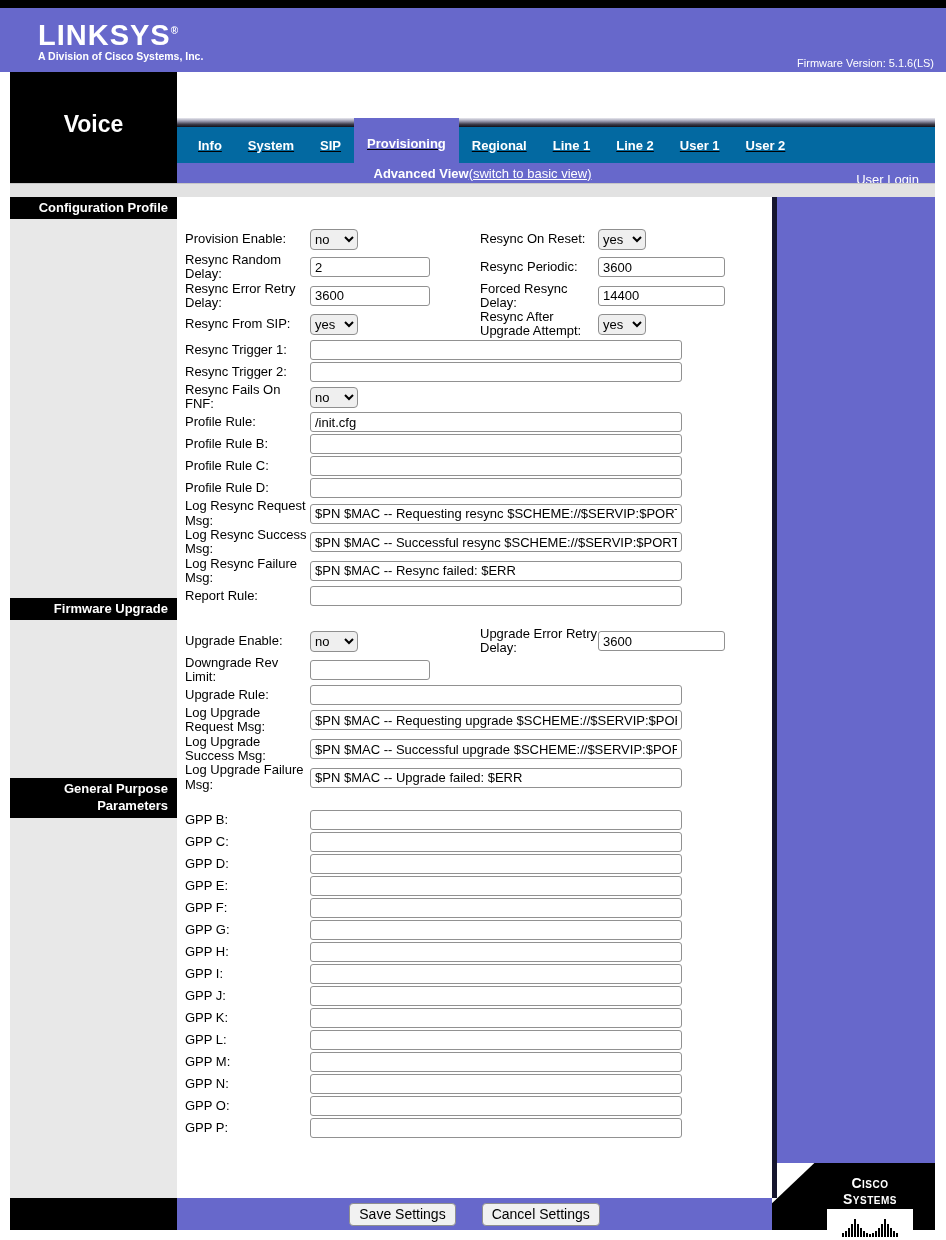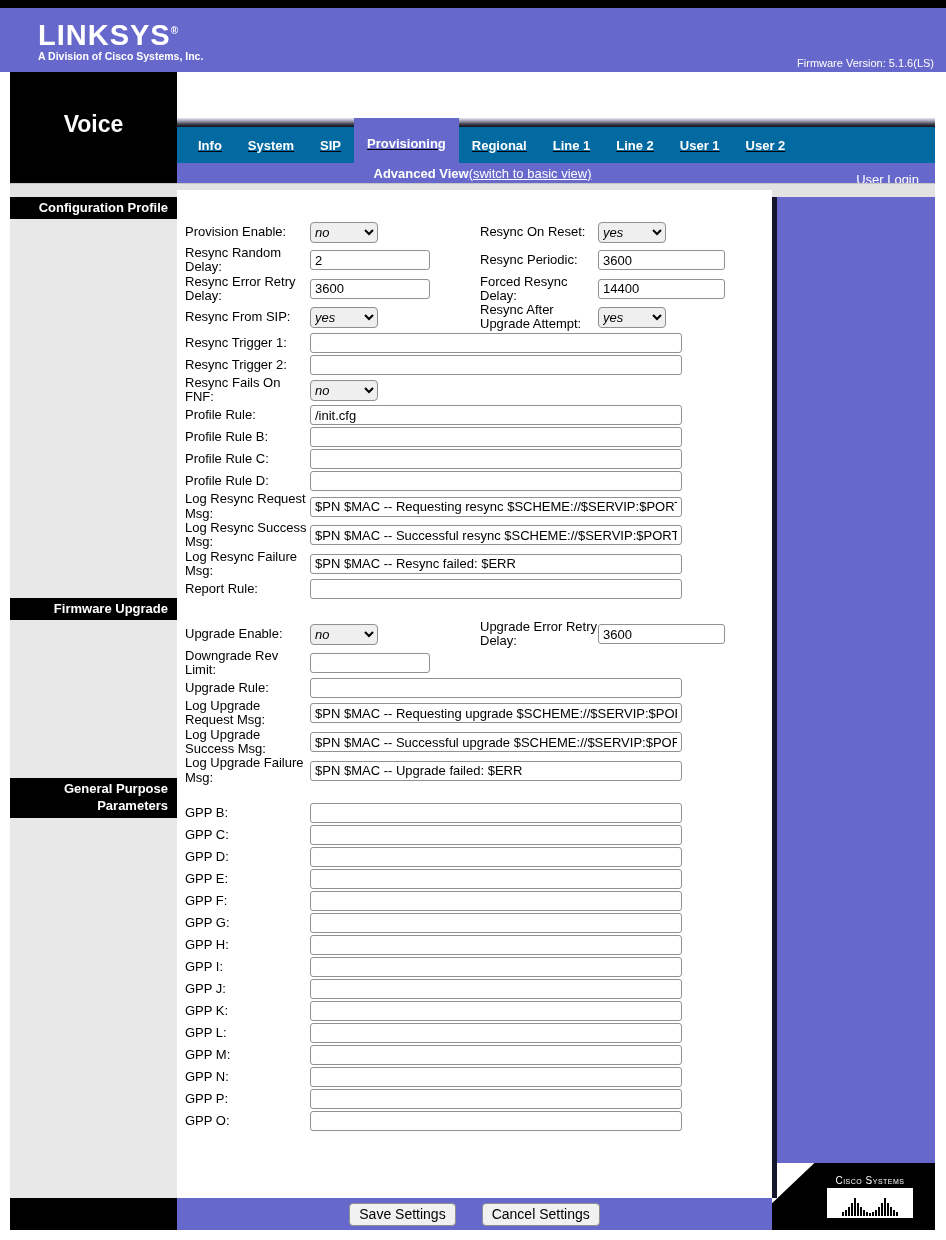--- a/index.html
+++ b/index.html
@@ -56,56 +56,56 @@
   
   #sidebar{left:10px;top:197px;width:167px;height:1001px;background:#e8e8e8;}
   .sidehdr{position:absolute;left:0;width:167px;background:#000;color:#fff;font-size:13px;
     font-weight:bold;text-align:right;padding-right:9px;box-sizing:border-box;
     display:flex;flex-direction:column;justify-content:center;line-height:1.3;}
   #hdr-config{top:0;height:22px;}
   #hdr-firmware{top:401px;height:22px;}
   #hdr-gpp{top:581px;height:40px;}
 
   
-  #content{left:177px;top:190px;width:595px;height:1001px;background:#fff;font-size:13px;color:#000;}
+  #content{left:177px;top:197px;width:595px;height:1001px;background:#fff;font-size:13px;color:#000;}
   .section{position:absolute;left:0;width:595px;}
   #sec-config{top:28px;}
   #sec-firmware{top:430px;}
   #sec-gpp{top:612px;}
   .row{display:flex;align-items:center;padding-left:8px;min-height:22px;box-sizing:border-box;}
   .row.twocol{min-height:28px;}
   .row.logrow{min-height:27px;}
   .lbl{flex:0 0 125px;line-height:1.1;}
   .fslot{flex:0 0 170px;display:flex;align-items:center;}
   .lbl2{flex:0 0 118px;line-height:1.1;}
   input[type=text]{height:20px;border:1px solid #919191;border-radius:3px;font-family:"Liberation Sans",sans-serif;
     font-size:13px;padding:0 4px;box-sizing:border-box;background:#fff;color:#000;}
   select{height:21px;border:1px solid #8f8f8f;border-radius:4px;background:#efefef;
     font-family:"Liberation Sans",sans-serif;font-size:13px;color:#000;}
-  .f-select{width:68px;font-style:italic;}
+  .f-select{width:48px;}
   .f-short{width:120px;}
   .f-rshort{width:127px;}
   .f-wide{width:372px;}
 
   
   #rightdivider{left:772px;top:197px;width:5px;height:1001px;background:#15152e;}
   #rightcol{left:777px;top:197px;width:158px;height:966px;background:#6768cb;}
 
   
   #footblack{left:10px;top:1198px;width:167px;height:32px;background:#000;}
   #footbar{left:177px;top:1198px;width:595px;height:32px;background:#6768cb;
     display:flex;align-items:center;justify-content:center;gap:26px;}
   #footbar button{height:23px;background:#f1f1f1;border:1px solid #8f8f8f;border-radius:4px;
     font-family:"Liberation Sans",sans-serif;font-size:14px;padding:0 9px;color:#000;cursor:pointer;}
 
   
   #ciscocorner{left:772px;top:1163px;width:163px;height:67px;background:#000;
     clip-path:polygon(0 100%,0 60%,26% 0,100% 0,100% 100%);}
   #ciscologo{position:absolute;right:22px;top:10px;width:86px;text-align:center;color:#fff;}
-  #ciscologo .cname{font-size:10px;font-weight:normal;letter-spacing:0.5px;font-variant:small-caps;}
+  #ciscologo .cname{font-size:14px;font-weight:bold;letter-spacing:0.5px;font-variant:small-caps;}
   #ciscologo .cbox{margin-top:2px;background:#fff;height:30px;display:flex;align-items:flex-end;
     justify-content:center;gap:1px;padding:2px 3px;box-sizing:border-box;}
   #ciscologo .cbox i{display:block;width:2px;background:#000;}
 </style>
 </head>
 <body>
 
 <div id="page">
 
   <div class="abs" id="topline"></div>
@@ -312,25 +312,25 @@
         </div>
         <div class="row">
           <span class="lbl">GPP M:</span>
           <input type="text" class="f-wide" style="">
         </div>
         <div class="row">
           <span class="lbl">GPP N:</span>
           <input type="text" class="f-wide" style="">
         </div>
         <div class="row">
+          <span class="lbl">GPP O:</span>
+          <input type="text" class="f-wide" style="">
+        </div>
+        <div class="row">
           <span class="lbl">GPP P:</span>
-          <input type="text" class="f-wide" style="">
-        </div>
-        <div class="row">
-          <span class="lbl">GPP O:</span>
           <input type="text" class="f-wide" style="">
         </div>
       </div>
   </div>
 
   <div class="abs" id="rightdivider"></div>
   <div class="abs" id="rightcol"></div>
 
   <div class="abs" id="footblack"></div>
   <div class="abs" id="footbar">

